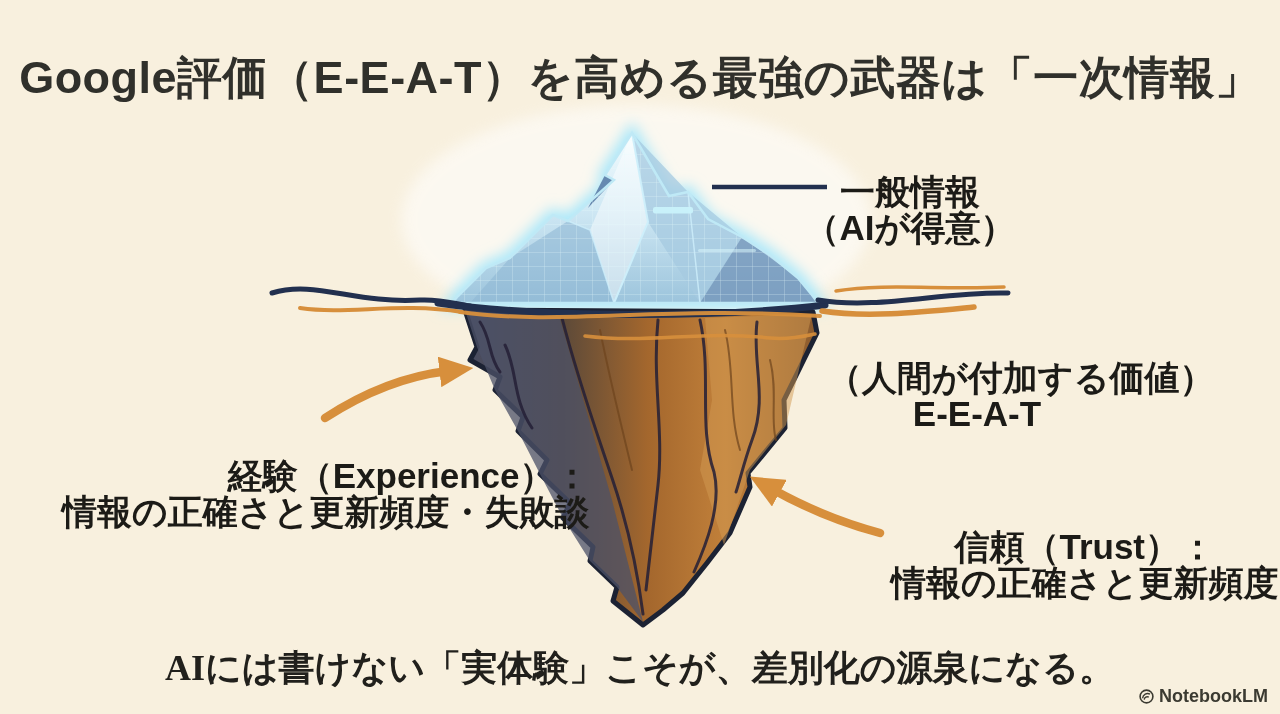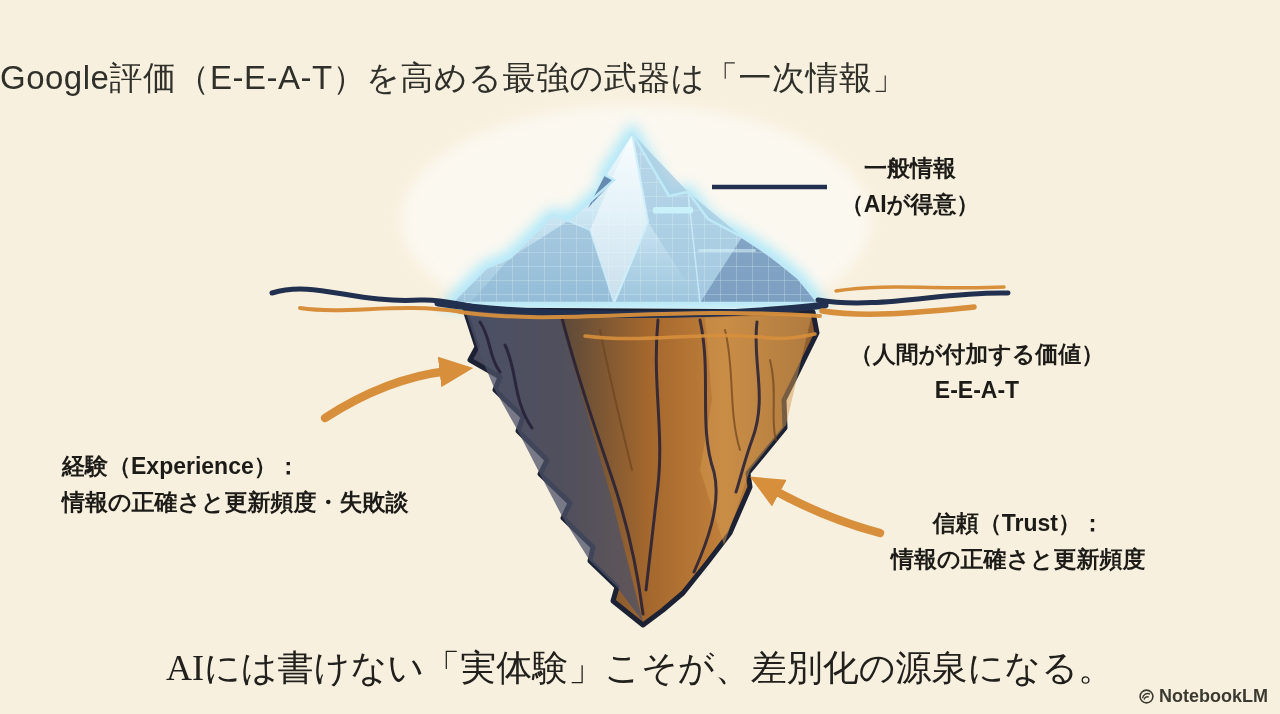--- a/index.html
+++ b/index.html
@@ -6,40 +6,42 @@
   body{font-family:"Liberation Sans","DejaVu Sans",sans-serif;}
   #canvas{
     position:relative;
     width:1280px;height:714px;
     background:var(--background,#f8f0de);
     overflow:hidden;
   }
   .abs{position:absolute;}
   #title{
     top:50px;left:0;right:0;
-    font-size:33px;font-weight:400;line-height:56px;
+    text-align:center;
+    font-size:45px;font-weight:700;line-height:56px;
     letter-spacing:.5px;
     color:var(--title-text,#30302b);
     white-space:nowrap;
   }
   .callout{
     font-weight:700;
-    font-size:23px;line-height:36px;
+    font-size:35px;line-height:36px;
     color:var(--label-text,#1c1b17);
     white-space:nowrap;
+    margin-top:24px;
   }
   #label-general{top:150px;left:770px;width:280px;text-align:center;}
   #label-eeat{top:336px;left:827px;width:300px;text-align:center;}
-  #label-experience{top:448px;left:62px;text-align:left;}
+  #label-experience{top:434px;left:62px;text-align:right;}
   #label-trust{top:505px;left:891px;text-align:center;}
   #footer-message{
     top:645px;left:0;right:0;
     text-align:center;
     font-family:"Liberation Serif","DejaVu Serif",serif;
-    font-size:36px;line-height:46px;font-weight:400;
+    font-size:36px;line-height:46px;font-weight:700;
     color:var(--footer-text,#21201c);
     white-space:nowrap;
   }
   #brand{
     right:12px;bottom:7px;
     display:flex;align-items:center;gap:5px;
     color:var(--brand-text,#3b3a31);
     font-size:18px;font-weight:600;
   }
   #illustration{top:0;left:0;width:1280px;height:714px;}

